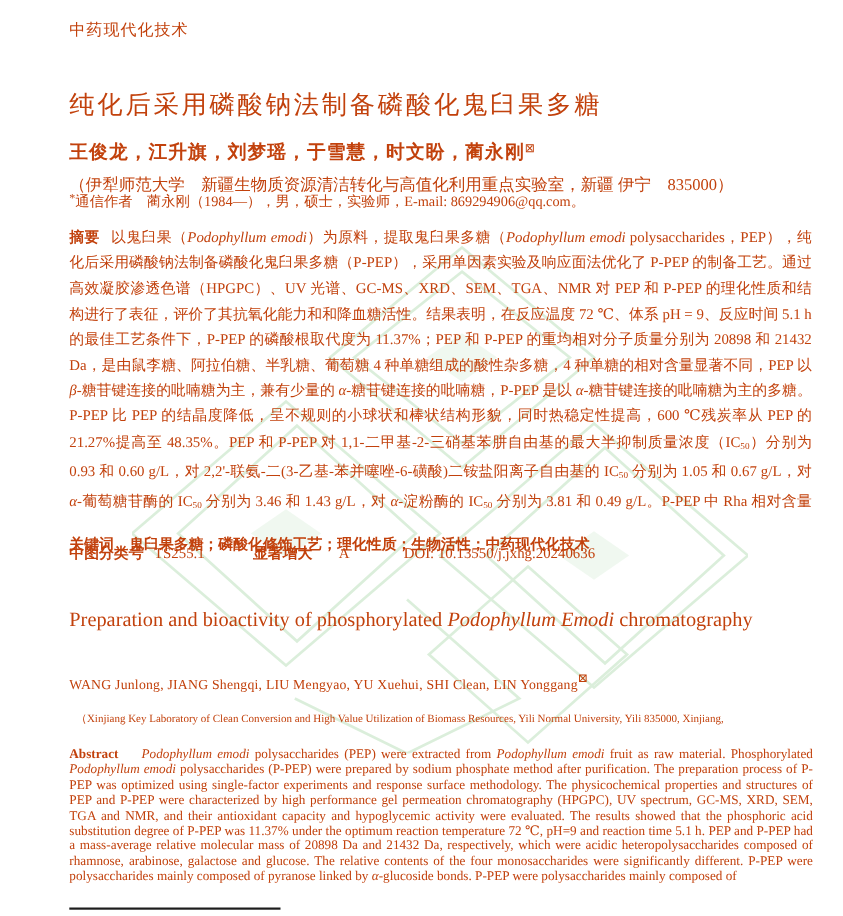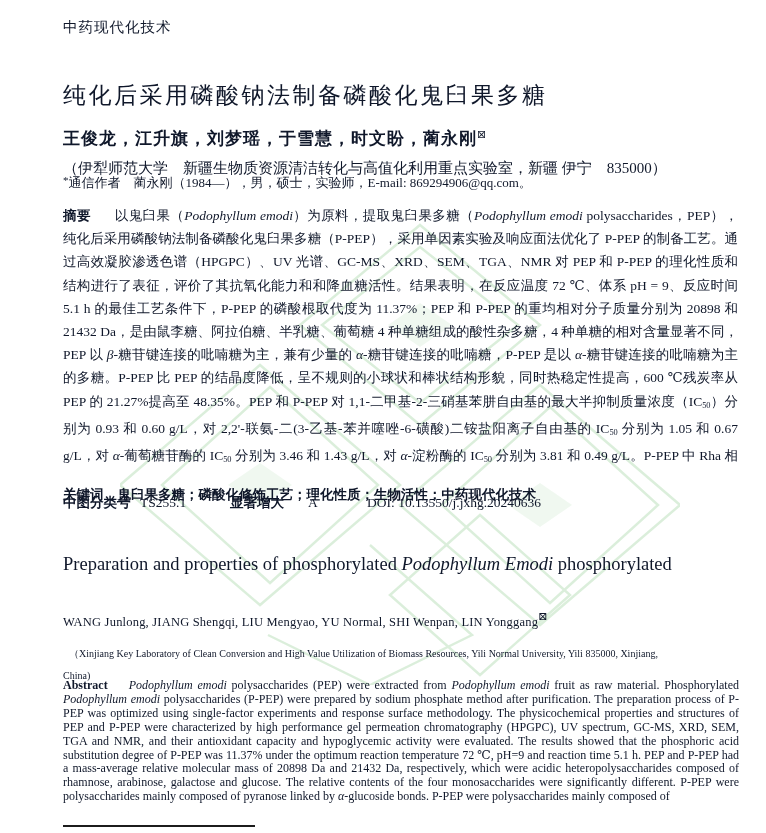--- a/index.html
+++ b/index.html
@@ -1,38 +1,38 @@
 <!DOCTYPE html>
 <html><head>
 <meta charset="utf-8">
 <style>
   html,body{margin:0;padding:0;background:#ffffff;}
   .page{
     position:relative;width:766px;height:833px;background:#ffffff;
     font-family:"Liberation Serif","DejaVu Serif",serif;
-    color:#0f172a;overflow:hidden;
+    color:#c2410c;overflow:hidden;
   }
   .sans{font-family:"Liberation Sans","DejaVu Sans",sans-serif;text-align:center;}
   .seg-i{font-style:italic;margin-top:40px;}
   .seg-sub{font-size:0.62em;vertical-align:-0.22em;}
   .abs{position:absolute;}
 
   .watermark{left:120px;top:215px;width:560px;height:470px;opacity:.5;z-index:0;}
 
   .journal-header{left:63px;top:18px;font-size:14.5px;letter-spacing:1px;z-index:2;}
   .cn-title{left:63px;top:80px;font-size:23px;letter-spacing:2.5px;font-weight:400;z-index:2;}
   .cn-authors{left:63px;top:127px;font-size:17px;font-weight:600;letter-spacing:1px;z-index:2;}
   .sup-mark{font-size:11px;vertical-align:6px;font-weight:400;letter-spacing:0;}
   .cn-affiliation{left:63px;top:159px;font-size:15px;z-index:2;}
   .cn-correspondence{left:63px;top:174px;font-size:13px;z-index:2;}
   .star{font-size:11px;vertical-align:3px;}
 
   .cn-abstract{left:63px;top:204px;width:675px;height:264px;overflow:hidden;
     font-size:13.5px;line-height:23.2px;text-align:justify;z-index:2;}
-  .abstract-label-cn{font-family:"Liberation Sans","DejaVu Sans",sans-serif;font-weight:700;margin-right:24px;}
+  .abstract-label-cn{font-family:"Liberation Sans","DejaVu Sans",sans-serif;font-weight:700;margin-right:10px;}
 
   .cn-keywords{left:63px;top:486px;font-size:13.5px;font-family:"Liberation Sans","DejaVu Sans",sans-serif;font-weight:700;z-index:2;}
   .kw-label{margin-right:14px;}
 
   .clc-line{left:63px;top:494px;font-size:13.5px;z-index:2;white-space:nowrap;}
   .clc-line .lab{display:inline-block;font-family:"Liberation Sans","DejaVu Sans",sans-serif;font-weight:700;}
   .clc-label{width:77px;}
   .clc-value{display:inline-block;width:90px;}
   .doc-code-label{width:78px;}
   .doc-code-value{display:inline-block;width:59px;}
@@ -83,26 +83,25 @@
   <div class="abs cn-correspondence"><span class="star">*</span><span>通信作者　蔺永刚（1984—），男，硕士，实验师，E-mail: 869294906@qq.com。</span></div>
 
   <p class="abs cn-abstract" style="margin:0;"><span class="abstract-label-cn">摘要</span><span><span>以鬼臼果（</span><span class="seg-i">Podophyllum emodi</span><span>）为原料，提取鬼臼果多糖（</span><span class="seg-i">Podophyllum emodi</span><span> polysaccharides，PEP），纯化后采用磷酸钠法制备磷酸化鬼臼果多糖（P-PEP），采用单因素实验及响应面法优化了 P-PEP 的制备工艺。通过高效凝胶渗透色谱（HPGPC）、UV 光谱、GC-MS、XRD、SEM、TGA、NMR 对 PEP 和 P-PEP 的理化性质和结构进行了表征，评价了其抗氧化能力和和降血糖活性。结果表明，在反应温度 72 ℃、体系 pH = 9、反应时间 5.1 h 的最佳工艺条件下，P-PEP 的磷酸根取代度为 11.37%；PEP 和 P-PEP 的重均相对分子质量分别为 20898 和 21432 Da，是由鼠李糖、阿拉伯糖、半乳糖、葡萄糖 4 种单糖组成的酸性杂多糖，4 种单糖的相对含量显著不同，PEP 以 </span><span class="seg-i">β</span><span>-糖苷键连接的吡喃糖为主，兼有少量的 </span><span class="seg-i">α</span><span>-糖苷键连接的吡喃糖，P-PEP 是以 </span><span class="seg-i">α</span><span>-糖苷键连接的吡喃糖为主的多糖。P-PEP 比 PEP 的结晶度降低，呈不规则的小球状和棒状结构形貌，同时热稳定性提高，600 ℃残炭率从 PEP 的 21.27%提高至 48.35%。PEP 和 P-PEP 对 1,1-二甲基-2-三硝基苯肼自由基的最大半抑制质量浓度（IC</span><span class="seg-sub">50</span><span>）分别为 0.93 和 0.60 g/L，对 2,2'-联氨-二(3-乙基-苯并噻唑-6-磺酸)二铵盐阳离子自由基的 IC</span><span class="seg-sub">50</span><span> 分别为 1.05 和 0.67 g/L，对 </span><span class="seg-i">α</span><span>-葡萄糖苷酶的 IC</span><span class="seg-sub">50</span><span> 分别为 3.46 和 1.43 g/L，对 </span><span class="seg-i">α</span><span>-淀粉酶的 IC</span><span class="seg-sub">50</span><span> 分别为 3.81 和 0.49 g/L。P-PEP 中 Rha 相对含量（42.31%）比 PEP 中鼠李糖相对含量（28.04%）显著增大，具有还原性的 Rha 可以增强多糖的螯合能力，导致 P-PEP 体外抗氧化活性强于 PEP。</span></span></p>
 
   <div class="abs cn-keywords"><span class="kw-label">关键词</span><span>鬼臼果多糖；磷酸化修饰工艺；理化性质；生物活性；中药现代化技术</span></div>
 
   <div class="abs clc-line">
     <span class="lab clc-label">中图分类号</span><span class="clc-value">TS255.1</span><span class="lab doc-code-label">显著增大</span><span class="doc-code-value">A</span><span>DOI:</span> <span>10.13550/j.jxhg.20240636</span>
   </div>
 
-  <h2 class="abs en-title" style="margin:0;font-weight:400;"><span>Preparation and properties of phosphorylated </span><span class="seg-i">Podophyllum Emodi</span><span> phosphorylated</span></h2>
+  <h2 class="abs en-title" style="margin:0;font-weight:400;"><span>Preparation and bioactivity of phosphorylated </span><span class="seg-i">Podophyllum Emodi</span><span> chromatography</span></h2>
 
-  <div class="abs en-authors"><span>WANG Junlong, JIANG Shengqi, LIU Mengyao, YU Normal, SHI Wenpan, LIN Yonggang</span><span class="sup-mark">⊠</span></div>
+  <div class="abs en-authors"><span>WANG Junlong, JIANG Shengqi, LIU Mengyao, YU Xuehui, SHI Clean, LIN Yonggang</span><span class="sup-mark">⊠</span></div>
 
   <div class="abs en-affiliation">
     <div class="en-affil-l1">（Xinjiang Key Laboratory of Clean Conversion and High Value Utilization of Biomass Resources, Yili Normal University, Yili 835000, Xinjiang,</div>
-    <div>China)</div>
   </div>
 
   <p class="abs en-abstract" style="margin:0;"><span class="abstract-label-en">Abstract</span><span><span class="seg-i">Podophyllum emodi</span><span> polysaccharides (PEP) were extracted from </span><span class="seg-i">Podophyllum emodi</span><span> fruit as raw material. Phosphorylated </span><span class="seg-i">Podophyllum emodi</span><span> polysaccharides (P-PEP) were prepared by sodium phosphate method after purification. The preparation process of P-PEP was optimized using single-factor experiments and response surface methodology. The physicochemical properties and structures of PEP and P-PEP were characterized by high performance gel permeation chromatography (HPGPC), UV spectrum, GC-MS, XRD, SEM, TGA and NMR, and their antioxidant capacity and hypoglycemic activity were evaluated. The results showed that the phosphoric acid substitution degree of P-PEP was 11.37% under the optimum reaction temperature 72 ℃, pH=9 and reaction time 5.1 h. PEP and P-PEP had a mass-average relative molecular mass of 20898 Da and 21432 Da, respectively, which were acidic heteropolysaccharides composed of rhamnose, arabinose, galactose and glucose. The relative contents of the four monosaccharides were significantly different. P-PEP were polysaccharides mainly composed of pyranose linked by </span><span class="seg-i">α</span><span>-glucoside bonds. P-PEP were polysaccharides mainly composed of</span></span></p>
 
   <div class="abs footnote-rule"></div>
 
 </div>
 
 </body></html>

